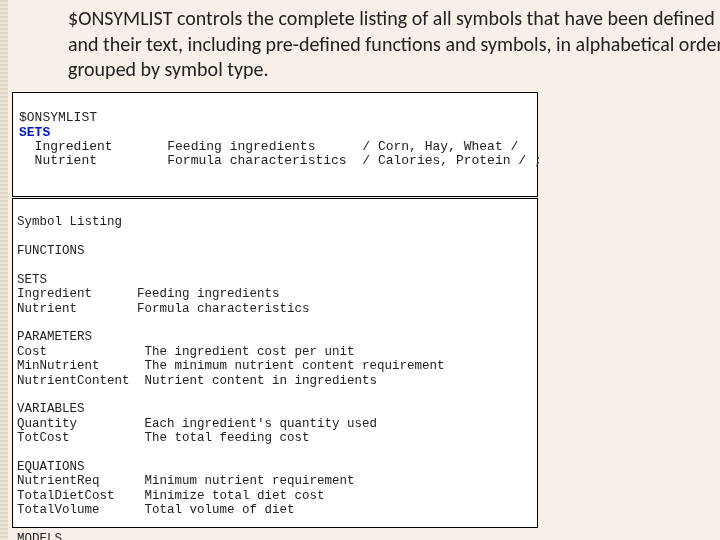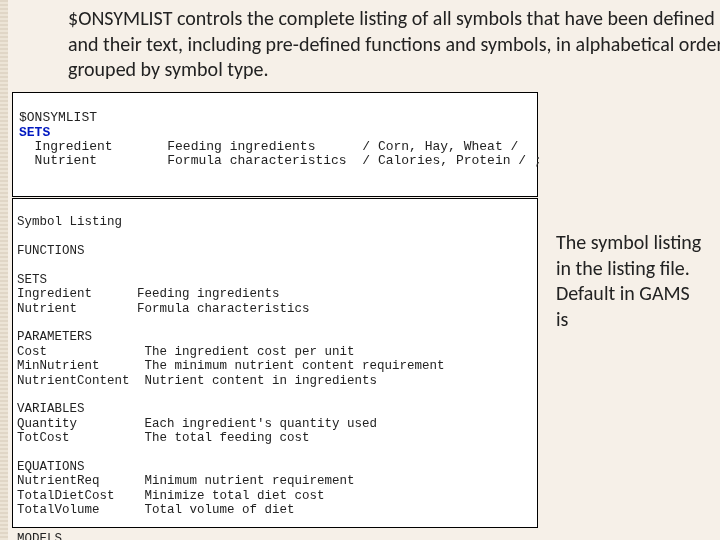--- a/index.html
+++ b/index.html
@@ -108,15 +108,14 @@
 <span>EQUATIONS</span>
 <span><span>NutrientReq</span>      <span>Minimum nutrient requirement</span></span>
 <span><span>TotalDietCost</span>    <span>Minimize total diet cost</span></span>
 <span><span>TotalVolume</span>      <span>Total volume of diet</span></span>
 
 <span>MODELS</span>
 
 </div>
 
 <div class="right-text">
-  <div>The symbol listing in the listing file. Default in GAMS is</div>
   <div style="height:8px"></div>
 </div>
 
 </body></html>

